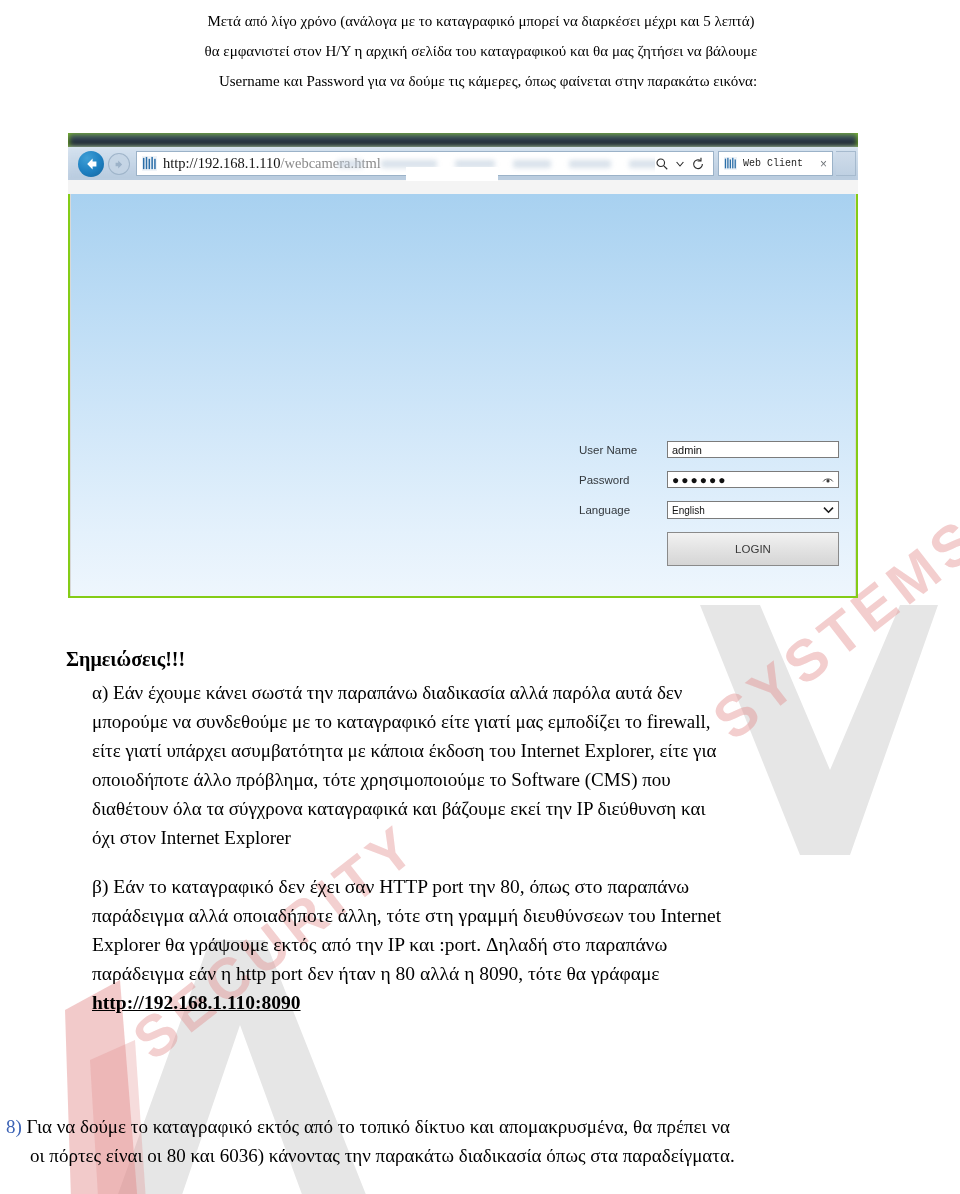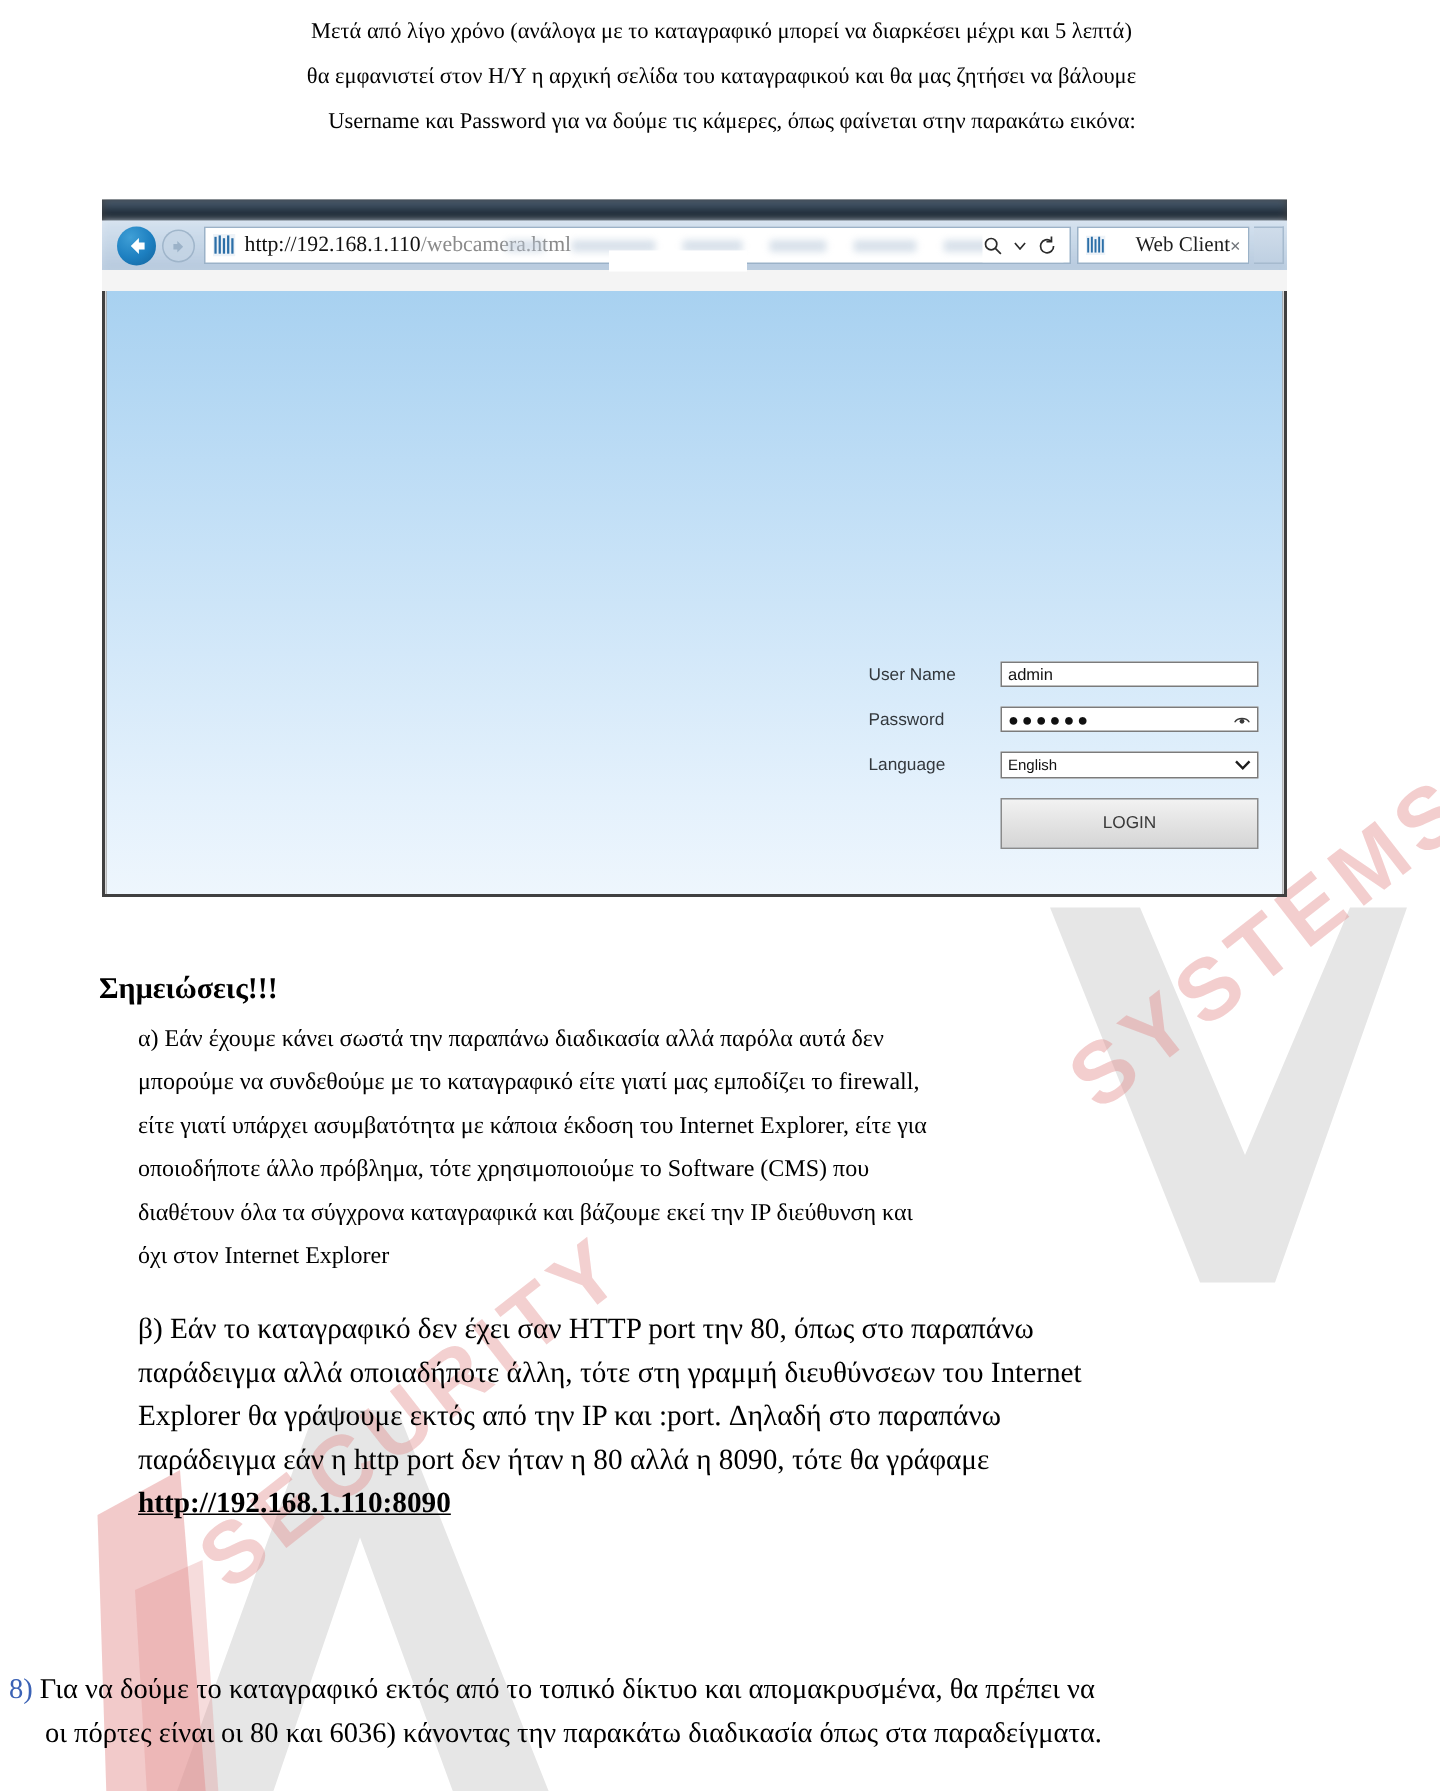--- a/index.html
+++ b/index.html
@@ -73,21 +73,21 @@
   .intro .ln { display: block; white-space: nowrap; }
   .intro .ln.l1 { margin-left: 0px; }
   .intro .ln.l2 { margin-left: 0px; }
   .intro .ln.l3 { margin-left: 14px; }
 
   
   .browser-shot {
     position: absolute;
     left: 68px; top: 133px;
     width: 790px; height: 465px;
-    background: #404040;
+    background: #84cc16;
     overflow: hidden;
   }
   .bs-topstrip {
     position: absolute; left: 0; top: 0;
     width: 790px; height: 16px;
     background: linear-gradient(180deg,#5f7891 0%,#2b3a49 35%,#141c24 100%);
     filter: blur(3px);
   }
   .bs-navbar {
     position: absolute; left: 0; top: 14px;
@@ -151,24 +151,23 @@
   .icon-sm { color:#2b2b2b; display:block; }
   .tab-strip {
     position: absolute; left: 650px; top: 18px;
     width: 115px; height: 25px;
     background: #ffffff;
     border: 1px solid #9bb2c8;
     display:flex; align-items:center;
   }
   .tab-favicon { width: 13px; height: 13px; margin-left:5px; margin-right:6px; flex:none;}
   .tab-label {
-    font-family: Liberation Serif, serif;
-    font-size: 14px; color:#1e1e1e; white-space:nowrap;
+    font-family: Liberation Mono, monospace;
+    font-size: 10px; color:#1e1e1e; white-space:nowrap;
     flex: 1;
-    text-align: right;
   }
   .tab-close {
     font-family: "Liberation Sans", sans-serif;
     font-size: 12px; color:#70757a; margin-right:5px;
   }
   .tab-spare {
     position:absolute; left:768px; top:18px; width:20px; height:25px;
     background: linear-gradient(180deg,#cfdcea,#bfd0e2);
     border:1px solid #a6bace; border-left:none;
   }
@@ -241,21 +240,21 @@
   
   .notes-head {
     position: absolute;
     left: 66px; top: 648px;
     font-size: 20px; font-weight: bold;
   }
   .notes-a {
     position: absolute;
     left: 92px; top: 678px;
     width: 800px;
-    font-size: 16px; line-height: 29px;
+    font-size: 19px; line-height: 29px;
   }
   .notes-b {
     position: absolute;
     left: 92px; top: 872px;
     width: 800px;
     font-size: 19.5px; line-height: 29px;
   }
   .notes-a .ln, .notes-b .ln { display:block; white-space:nowrap; }
   .url-bold {
     font-weight: bold;

